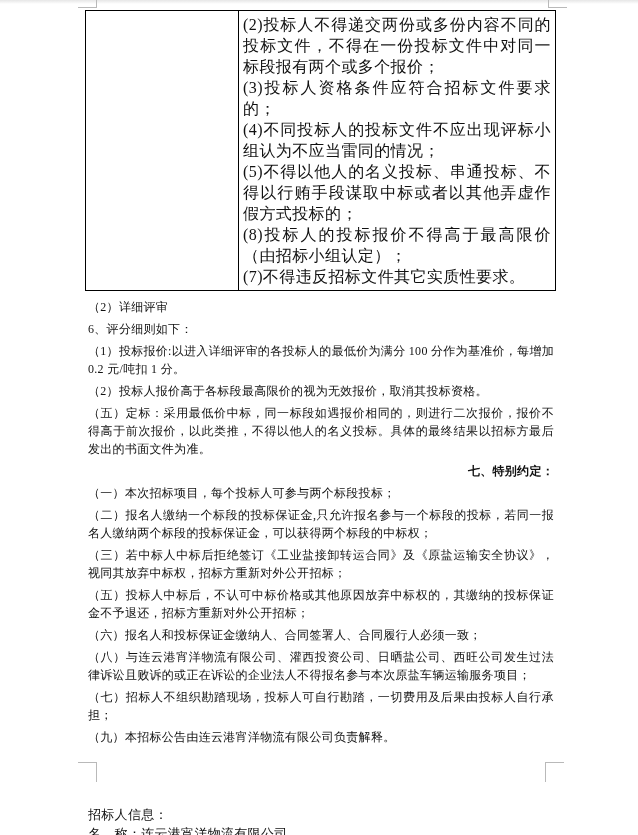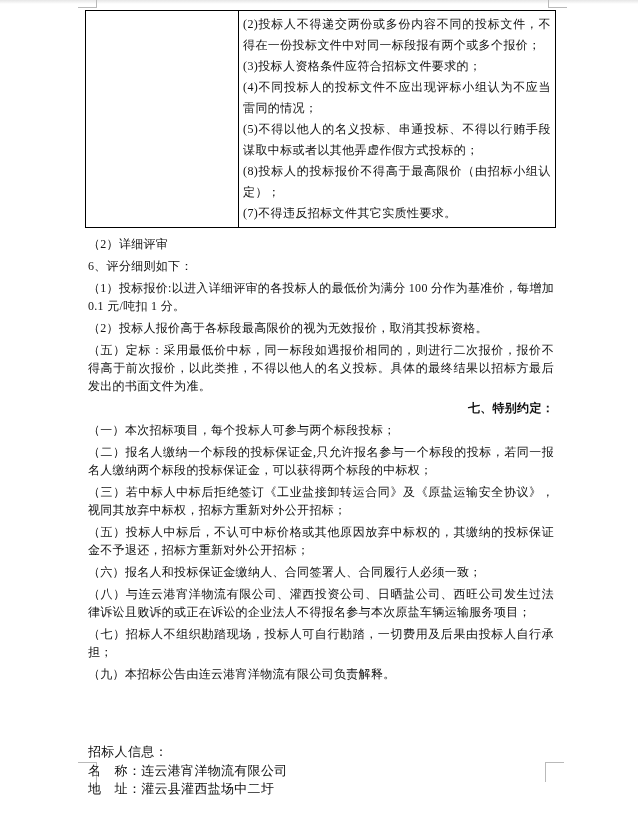--- a/index.html
+++ b/index.html
@@ -31,21 +31,21 @@
     table-layout: fixed;
   }
   table.rules td {
     border: 1px solid #000000;
     vertical-align: top;
     padding: 3px 4px 3px 4px;
   }
   td.cell-left { width: 144px; }
   td.cell-right { }
   .table-item {
-    font-size: 12px;
+    font-size: 16px;
     line-height: 21px;
     letter-spacing: 0.4px;
     text-align: justify;
   }
   .paras { margin-top: 7px; padding-left: 3px; width: 466px; }
   .paras p {
     margin: 0 0 4px 0;
     font-size: 12px;
     line-height: 18px;
     letter-spacing: 0.3px;
@@ -83,21 +83,21 @@
             <div class="table-item">(8)投标人的投标报价不得高于最高限价（由招标小组认定）；</div>
             <div class="table-item">(7)不得违反招标文件其它实质性要求。</div>
           </td>
     </tr>
   </tbody>
     </table>
 
   <div class="paras">
       <p>（2）详细评审</p>
       <p>6、评分细则如下：</p>
-      <p>（1）投标报价:以进入详细评审的各投标人的最低价为满分 100 分作为基准价，每增加 0.1 元/吨扣 1 分。</p>
+      <p>（1）投标报价:以进入详细评审的各投标人的最低价为满分 100 分作为基准价，每增加 0.2 元/吨扣 1 分。</p>
       <p>（2）投标人报价高于各标段最高限价的视为无效报价，取消其投标资格。</p>
       <p>（五）定标：采用最低价中标，同一标段如遇报价相同的，则进行二次报价，报价不得高于前次报价，以此类推，不得以他人的名义投标。具体的最终结果以招标方最后发出的书面文件为准。</p>
       <p class="bold">七、特别约定：</p>
       <p>（一）本次招标项目，每个投标人可参与两个标段投标；</p>
       <p>（二）报名人缴纳一个标段的投标保证金,只允许报名参与一个标段的投标，若同一报名人缴纳两个标段的投标保证金，可以获得两个标段的中标权；</p>
       <p>（三）若中标人中标后拒绝签订《工业盐接卸转运合同》及《原盐运输安全协议》，视同其放弃中标权，招标方重新对外公开招标；</p>
       <p>（五）投标人中标后，不认可中标价格或其他原因放弃中标权的，其缴纳的投标保证金不予退还，招标方重新对外公开招标；</p>
       <p>（六）报名人和投标保证金缴纳人、合同签署人、合同履行人必须一致；</p>
       <p>（八）与连云港宵洋物流有限公司、灌西投资公司、日晒盐公司、西旺公司发生过法律诉讼且败诉的或正在诉讼的企业法人不得报名参与本次原盐车辆运输服务项目；</p>
       <p>（七）招标人不组织勘踏现场，投标人可自行勘踏，一切费用及后果由投标人自行承担；</p>

